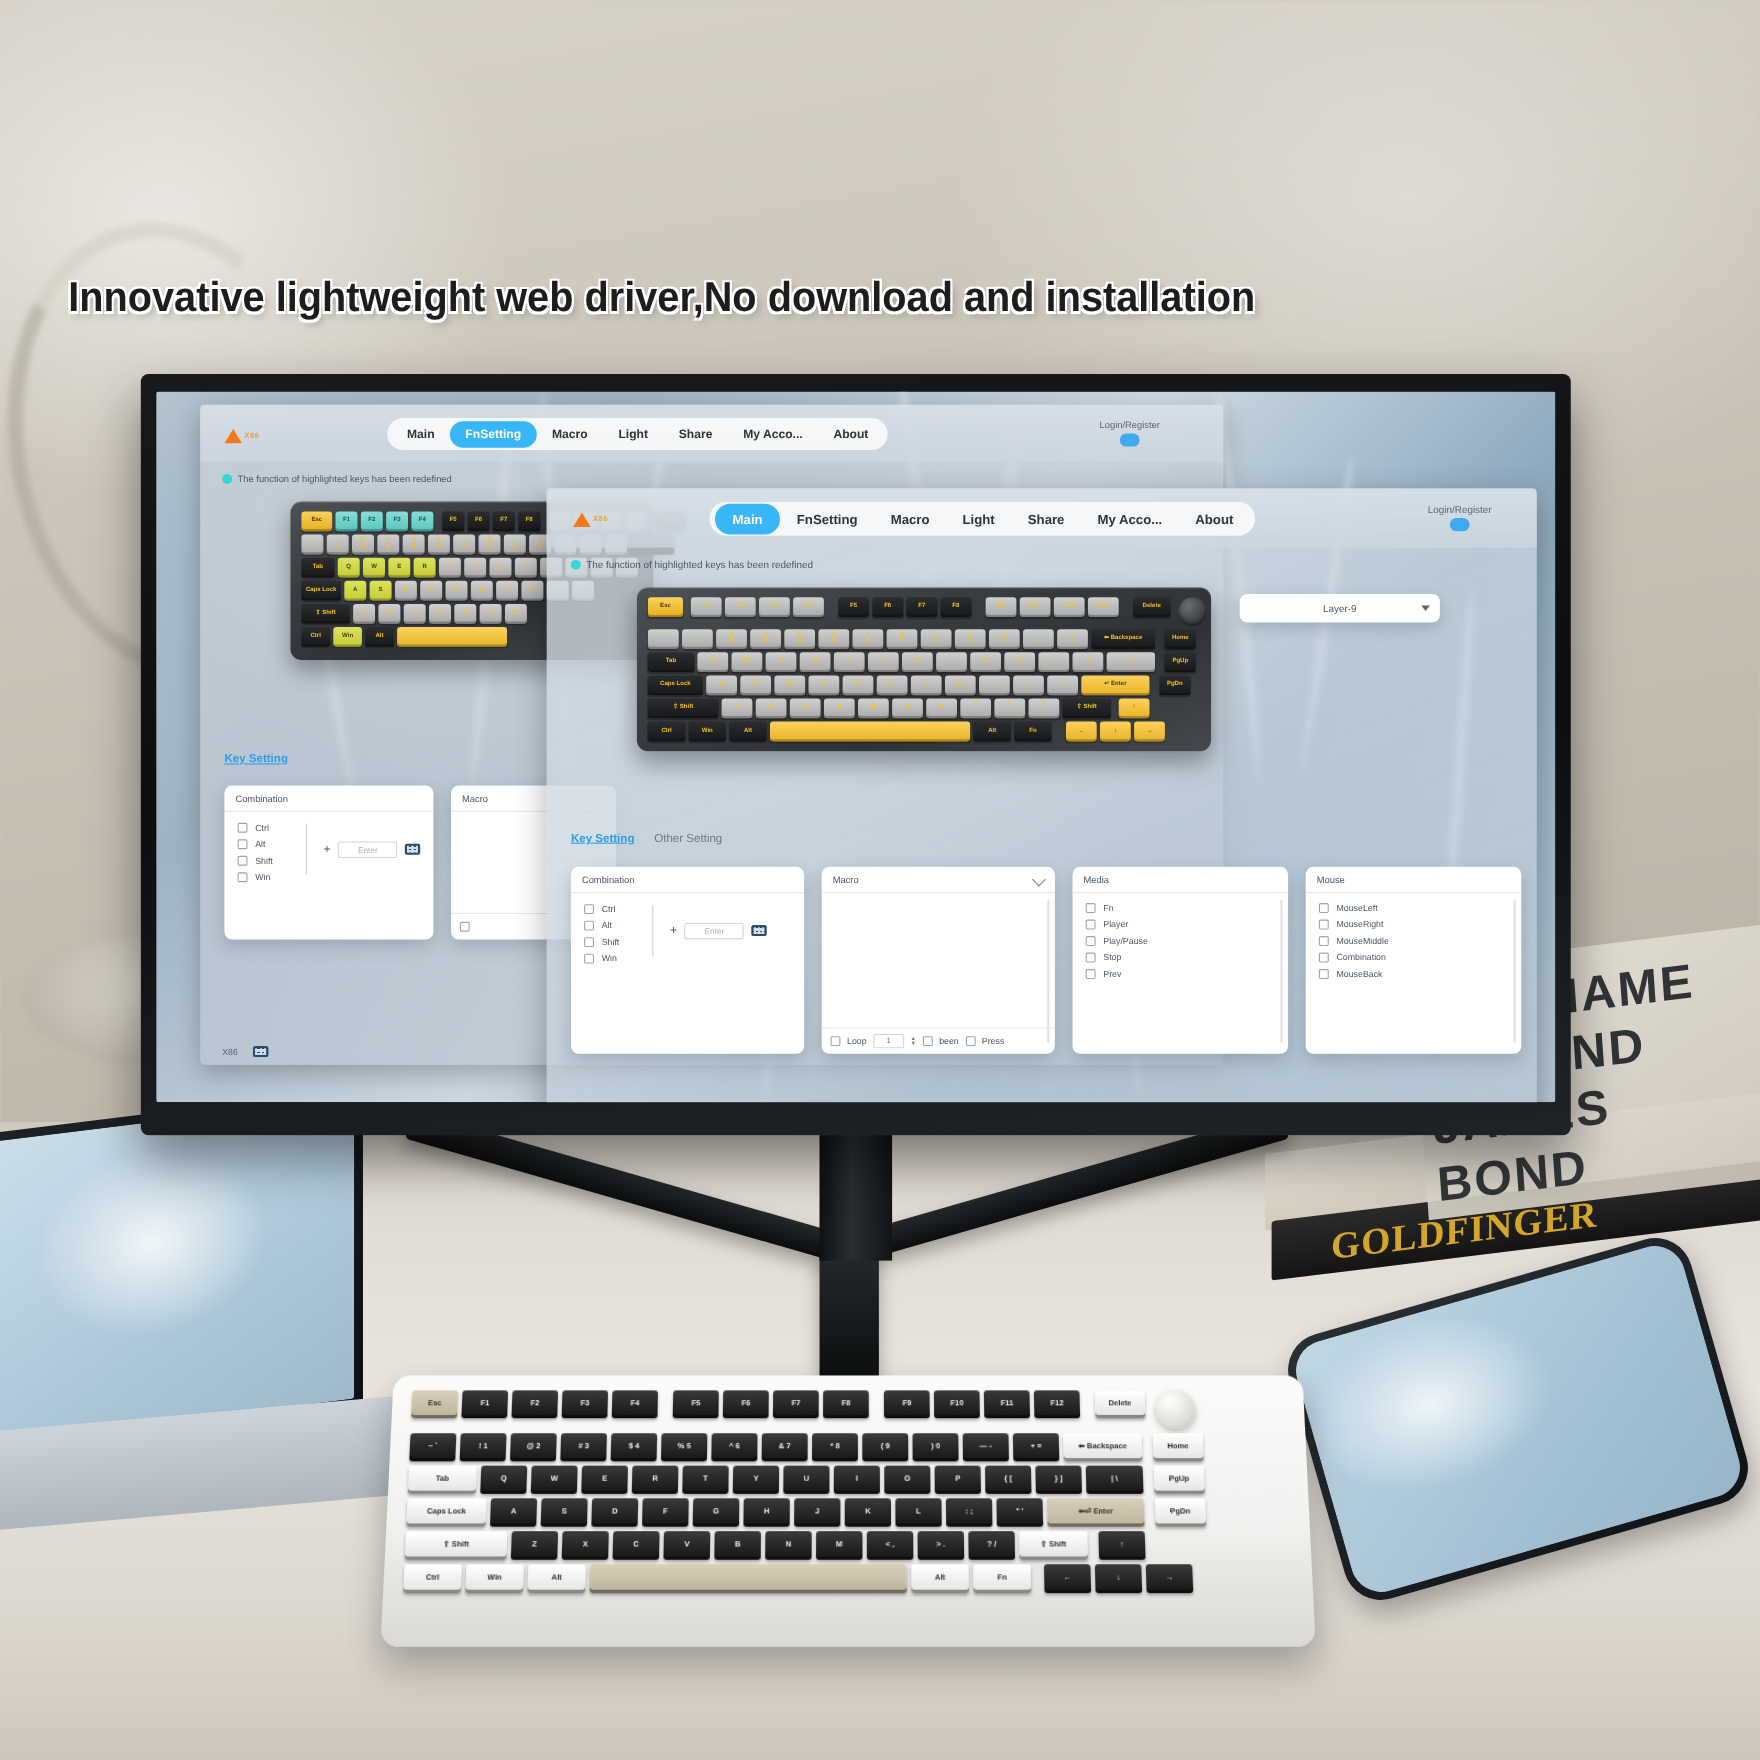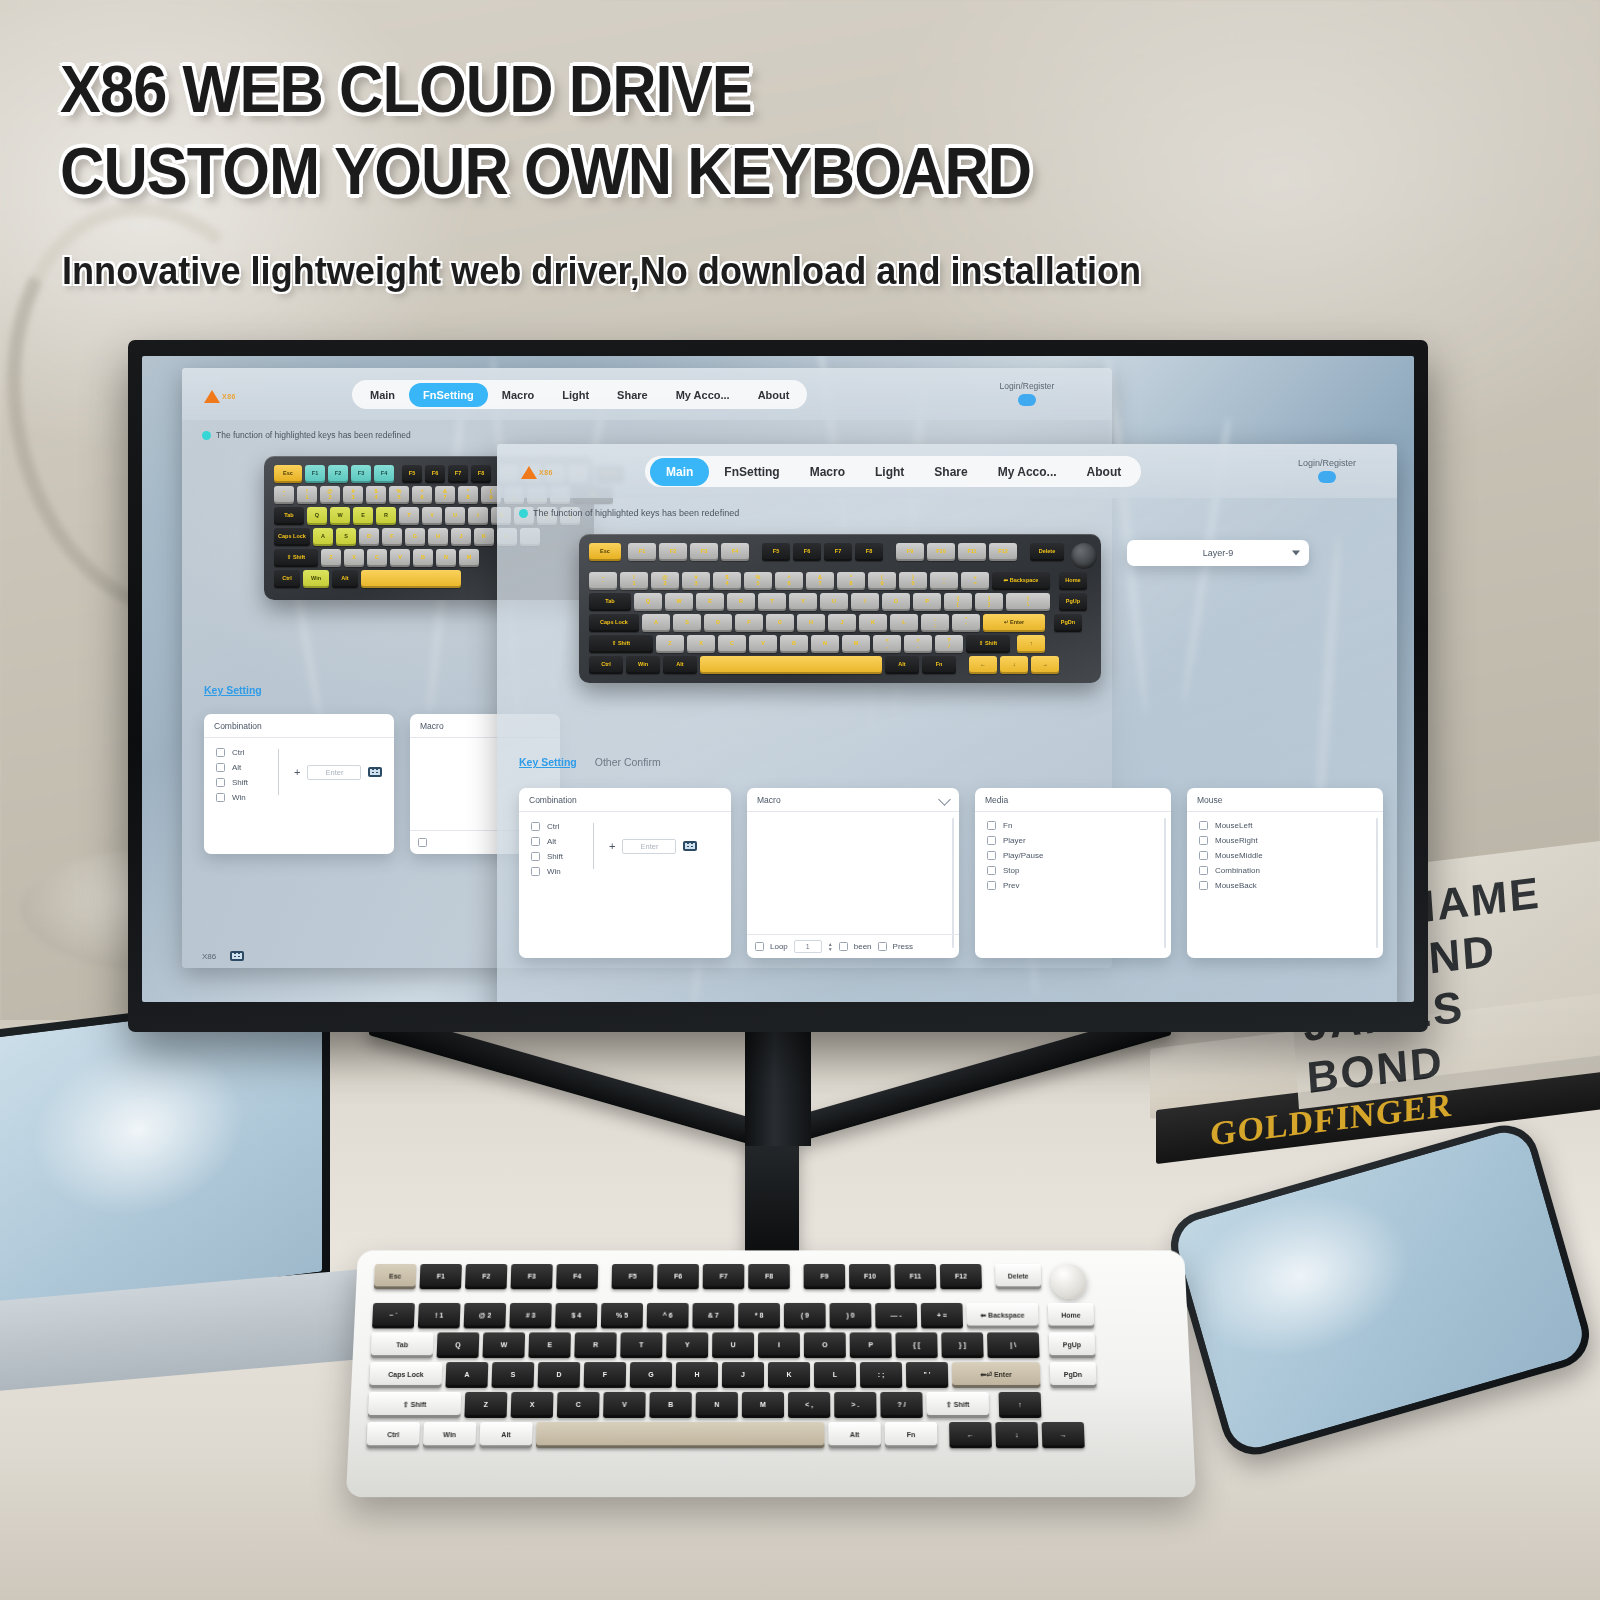--- a/index.html
+++ b/index.html
@@ -337,24 +337,20 @@
     <div id="bookA"></div>
     <div id="bookB"></div>
     <div id="bookGold">GOLDFINGER</div>
   </div>
   <div id="poster">THE NAME IS BOND JAMES BOND</div>
 
   <div id="phone">
       <div id="phonescr"></div>
     </div>
 
-  <div id="headline">
-    <div class="hl">X86 WEB CLOUD DRIVE</div>
-    <div class="hl">CUSTOM YOUR OWN KEYBOARD</div>
-  </div>
   <div id="subhead">Innovative lightweight web driver,No download and installation</div>
 
   <div id="monitor">
     <div id="screen">
 
       <div class="twig" style="left:300px;top:20px;width:10px;height:340px;transform:rotate(6deg);"></div>
       <div class="twig" style="left:360px;top:0px;width:8px;height:380px;transform:rotate(-4deg);"></div>
       <div class="twig" style="left:430px;top:40px;width:12px;height:300px;transform:rotate(10deg);"></div>
       <div class="twig" style="left:700px;top:-20px;width:9px;height:400px;transform:rotate(-8deg);"></div>
       <div class="twig" style="left:760px;top:30px;width:14px;height:330px;transform:rotate(5deg);"></div>
@@ -656,21 +652,21 @@
         </div>
 
         <div class="select-box" style="left:630px; top:96px; width:182px; height:26px;">
           <span>Layer-9</span>
           <span class="caret"></span>
         </div>
 
 
         <div class="subtabs" style="left:22px; top:312px;">
           <div class="subtab active">Key Setting</div>
-          <div class="subtab">Other Confirm</div>
+          <div class="subtab">Other Setting</div>
         </div>
 
         <div class="card" style="left:22px; top:344px; width:212px; height:170px;">
           <div class="card-title">Combination</div>
           <div class="combo-wrap">
             <div class="combo-left">
               <div class="cbrow">
                   <span class="cb"></span>
                   <span class="cblabel">Ctrl</span>
                 </div>

